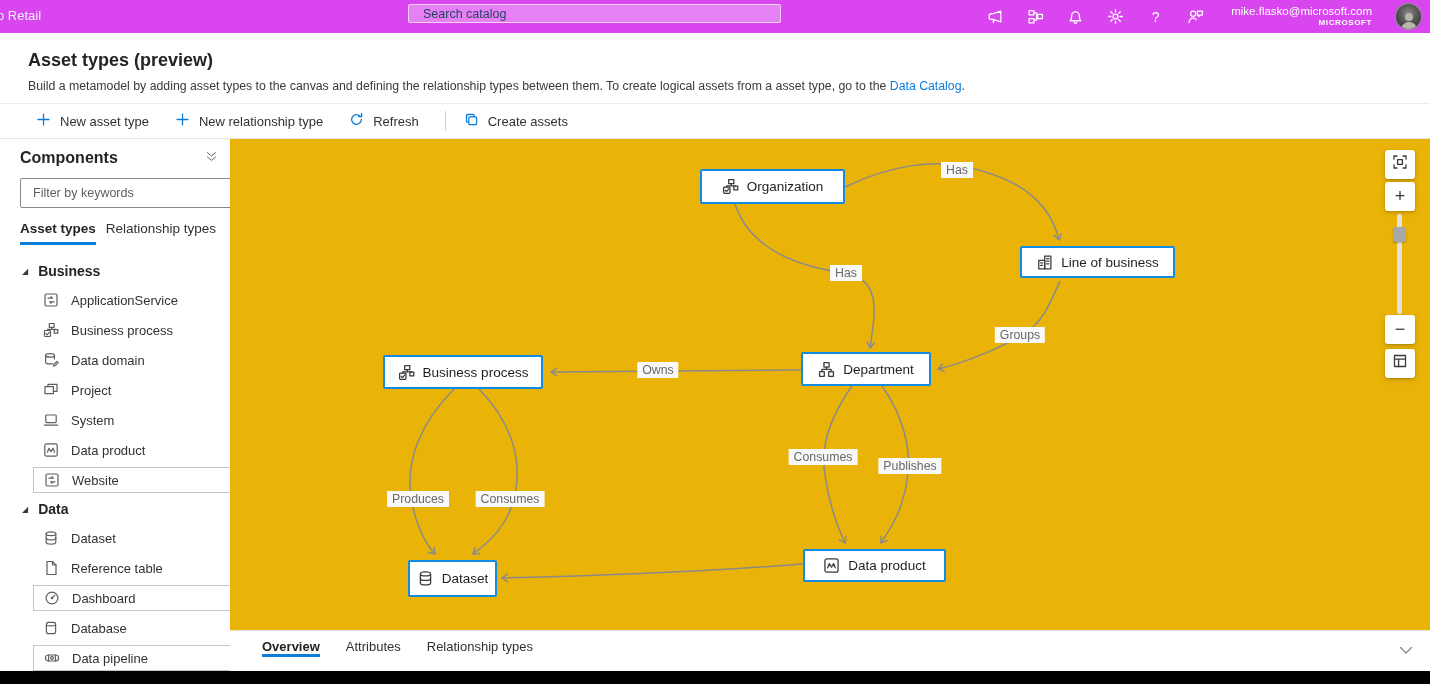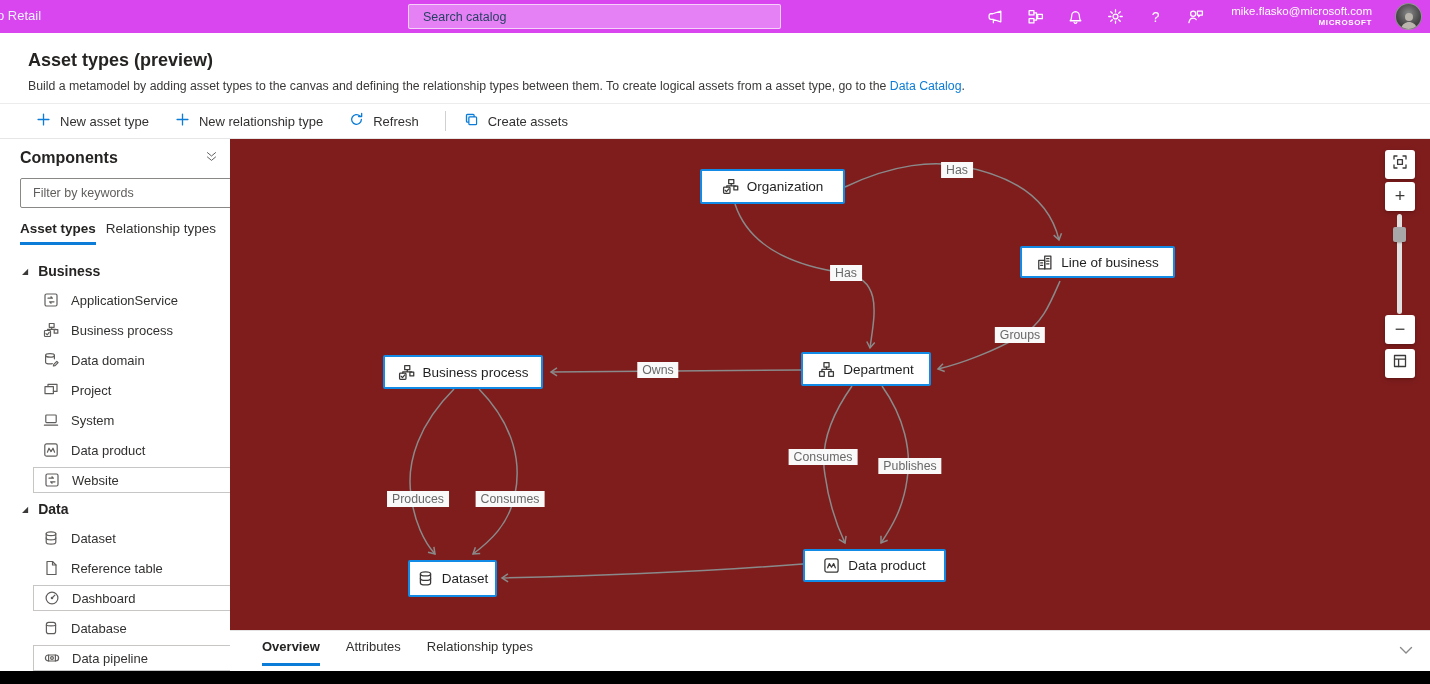--- a/index.html
+++ b/index.html
@@ -2,21 +2,21 @@
 <html><head>
 <meta charset="utf-8">
 <style>
   * { margin:0; padding:0; box-sizing:border-box; }
   html,body { width:1430px; height:684px; overflow:hidden; }
   body { font-family:"Liberation Sans", sans-serif; background:#fff; position:relative; }
 
   
   .topbar { position:absolute; left:0; top:0; width:1430px; height:33px; background:#d946ef; display:flex; align-items:center; }
   .brand { position:absolute; left:-3px; top:8px; color:#eaf4fc; font-size:13px; white-space:nowrap; }
-  .searchbox { position:absolute; left:408px; top:4px; width:373px; height:25px; background:rgba(255,255,255,0.32); border:1px solid rgba(255,255,255,0.65); border-radius:2px; display:flex; align-items:center; padding:0 8px; gap:6px; }
+  .searchbox { position:absolute; left:408px; top:4px; width:373px; height:19px; background:rgba(255,255,255,0.32); border:1px solid rgba(255,255,255,0.65); border-radius:2px; display:flex; align-items:center; padding:0 8px; gap:6px; }
   .searchbox svg { flex:0 0 auto; }
   .searchbox input { background:transparent; border:none; outline:none; width:100%; font-size:12.5px; color:#12344e; font-family:"Liberation Sans",sans-serif; }
   .searchbox input::placeholder { color:#173c59; opacity:.95; }
   .tb-right { position:absolute; right:8px; top:0; height:33px; display:flex; align-items:center; gap:23px; }
   .tb-icon { width:17px; height:17px; color:#fff; display:inline-flex; align-items:center; justify-content:center; }
   .tb-icon svg { width:17px; height:17px; }
   .tb-help { color:#fff; font-size:14px; }
   .account { text-align:right; line-height:12px; margin-left:4px; }
   .acct-email { color:#fff; font-size:11.5px; }
   .acct-org { color:#fff; font-size:8px; font-weight:bold; letter-spacing:.6px; }
@@ -53,37 +53,37 @@
   .sb-row { height:30px; display:flex; align-items:center; }
   .sb-item { margin-left:33px; margin-right:8px; flex:1; height:26px; display:flex; align-items:center; padding-left:10px; gap:12px; }
   .sb-item.boxed { border:1px solid #c8c6c4; background:#fff; }
   .sb-ic { width:16px; height:16px; color:#605e5c; display:inline-flex; }
   .sb-ic svg { width:16px; height:16px; }
   .sb-label { font-size:13px; color:#323130; white-space:nowrap; }
   .handle { margin-left:auto; margin-right:6px; display:flex; gap:2px; }
   .handle i { display:block; width:1px; height:13px; background:#c8c6c4; }
 
   
-  .canvas { position:absolute; left:230px; top:139px; width:1200px; height:491px; background:#7f1d1d; overflow:hidden; }
+  .canvas { position:absolute; left:230px; top:139px; width:1200px; height:491px; background:#eab308; overflow:hidden; }
   .edges { position:absolute; left:0; top:0; }
   .node { position:absolute; background:#fff; border:2px solid #118be6; border-radius:2px; display:flex; align-items:center; justify-content:center; gap:8px; font-size:13.5px; color:#1f1f1f; cursor:default; }
   .node .n-ic { width:17px; height:17px; color:#3b3a39; display:inline-flex; }
   .node .n-ic svg { width:17px; height:17px; }
   .edge-label { position:absolute; transform:translate(-50%,-50%); background:#f9f9f9; padding:1px 5px; font-size:12.3px; color:#696969; white-space:nowrap; }
 
   
   .zbtn { position:absolute; left:1155px; width:30px; height:29px; background:#fff; border:none; border-radius:3px; box-shadow:0 1px 2px rgba(0,0,0,.18), 0 2px 6px rgba(0,0,0,.12); color:#3b3a39; display:flex; align-items:center; justify-content:center; font-size:18px; font-family:"Liberation Sans",sans-serif; cursor:default; }
   .zbtn svg { width:16px; height:16px; }
   .ztrack { position:absolute; left:1167px; top:75px; width:5px; height:100px; background:#e1e1e1; border-radius:3px; }
   .zthumb { position:absolute; left:1163px; top:88px; width:13px; height:15px; background:#a8a8a8; border-radius:2px; box-shadow:0 1px 2px rgba(0,0,0,.25); }
 
   
   .bottompanel { position:absolute; left:230px; top:630px; width:1200px; height:42px; background:#fff; border-top:1px solid #e3e3e3; }
   .bp-tabs { display:flex; gap:26px; padding-left:32px; padding-top:8px; }
-  .bp-tab { font-size:13px; color:#323130; padding-bottom:9px; border-bottom:3px solid transparent; cursor:default; }
+  .bp-tab { font-size:13px; color:#323130; border-bottom:3px solid transparent; cursor:default; }
   .bp-tab.active { font-weight:700; color:#252423; border-bottom-color:#0b7cd8; }
   .bp-chev { position:absolute; right:16px; top:11px; color:#8a8a8a; }
   .bp-chev svg { width:16px; height:16px; }
 
   .blackbar { position:absolute; left:0; top:671px; width:1430px; height:13px; background:#000; z-index:60; }
 </style>
 </head>
 <body>
 
 <div class="topbar">

